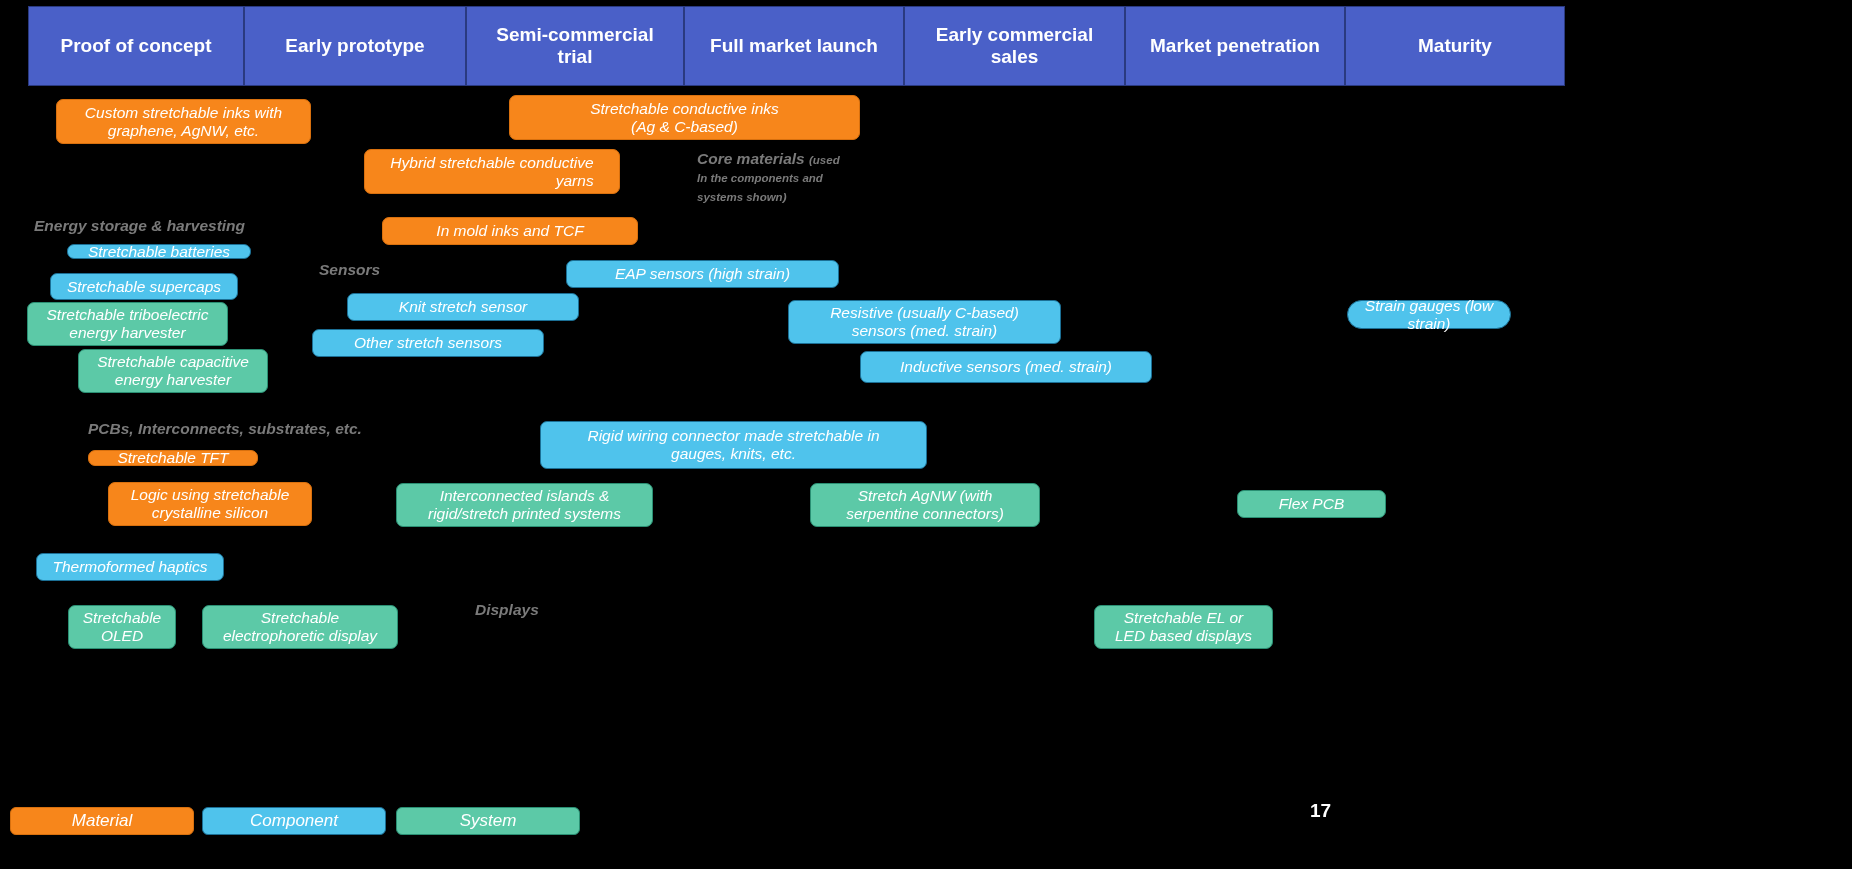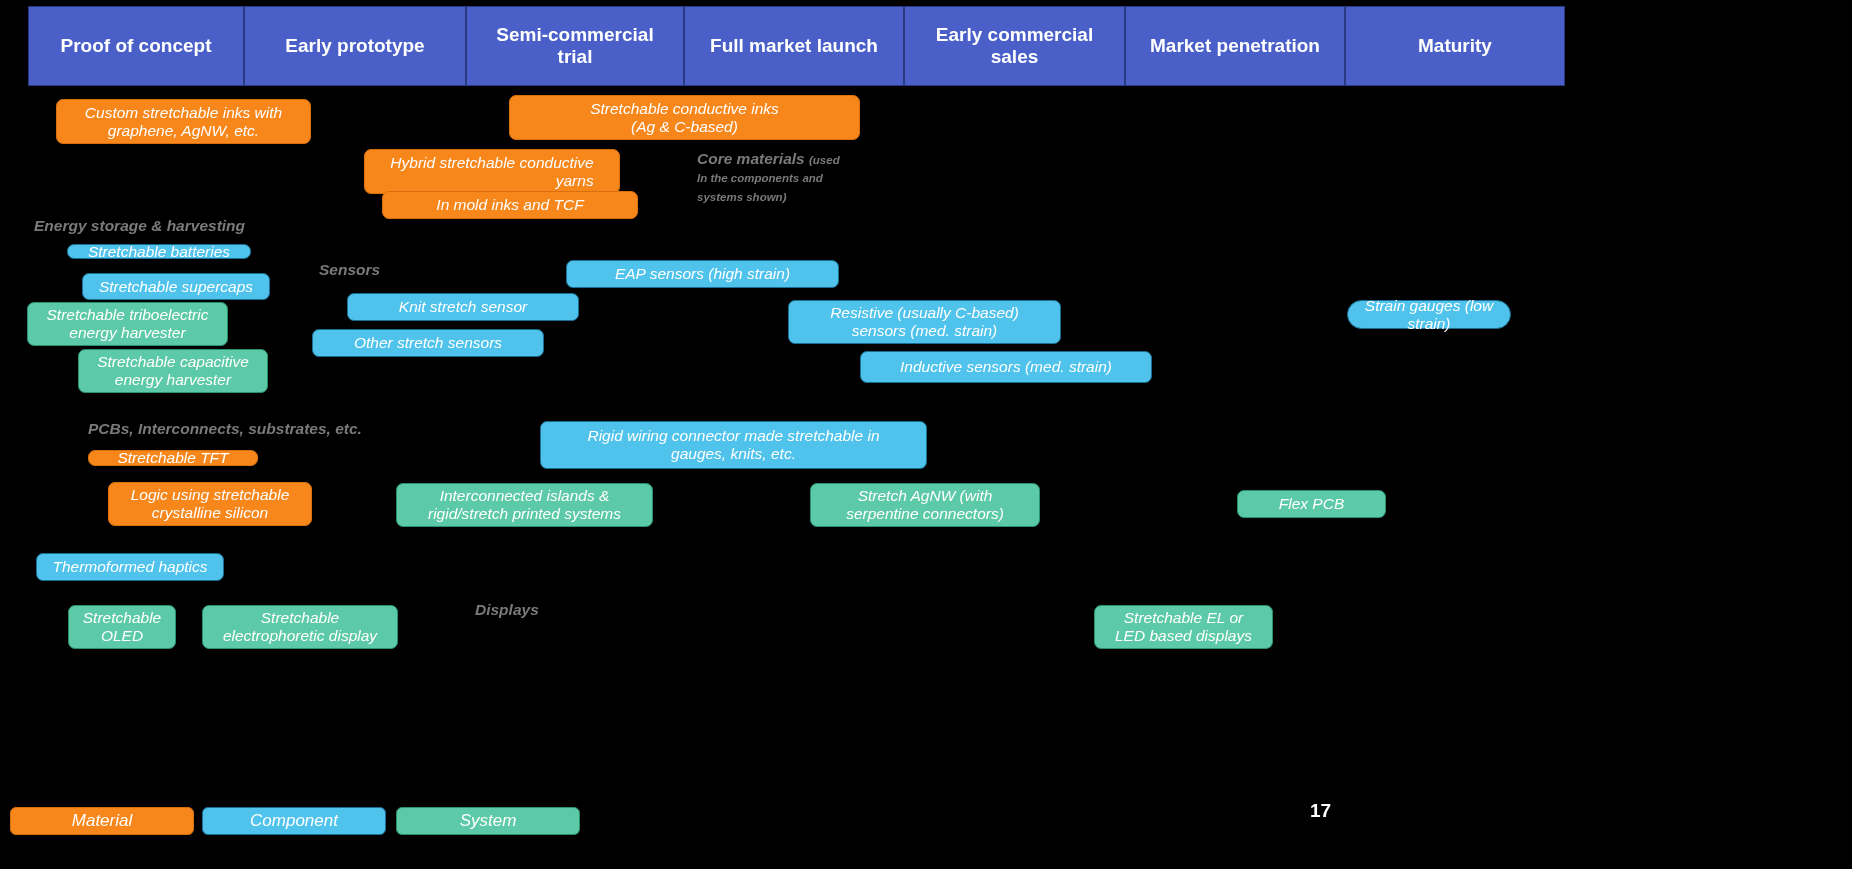--- a/index.html
+++ b/index.html
@@ -116,23 +116,23 @@
       <div class="annot" style="left: 475px; top: 601px;"><span>Displays</span></div>
     </div>
 
   <div id="box-layer">
       <div class="box material" style="left: 56px; top: 99px; width: 255px; height: 45px;">Custom stretchable inks with
 graphene, AgNW, etc.</div>
       <div class="box material" style="left: 509px; top: 95px; width: 351px; height: 45px;">Stretchable conductive inks
 (Ag &amp; C-based)</div>
       <div class="box material" style="left: 364px; top: 149px; width: 256px; height: 45px; text-align: right;">Hybrid stretchable conductive
 yarns</div>
-      <div class="box material" style="left: 382px; top: 191px; width: 256px; height: 28px;">In mold inks and TCF</div>
+      <div class="box material" style="left: 382px; top: 217px; width: 256px; height: 28px;">In mold inks and TCF</div>
       <div class="box component" style="left: 67px; top: 244px; width: 184px; height: 15px;">Stretchable batteries</div>
-      <div class="box component" style="left: 50px; top: 273px; width: 188px; height: 27px; margin-left: 32px;">Stretchable supercaps</div>
+      <div class="box component" style="left: 50px; top: 273px; width: 188px; height: 27px;">Stretchable supercaps</div>
       <div class="box system" style="left: 27px; top: 302px; width: 201px; height: 44px;">Stretchable triboelectric
 energy harvester</div>
       <div class="box system" style="left: 78px; top: 349px; width: 190px; height: 44px;">Stretchable capacitive
 energy harvester</div>
       <div class="box component" style="left: 566px; top: 260px; width: 273px; height: 28px;">EAP sensors (high strain)</div>
       <div class="box component" style="left: 347px; top: 293px; width: 232px; height: 28px;">Knit stretch sensor</div>
       <div class="box component" style="left: 312px; top: 329px; width: 232px; height: 28px;">Other stretch sensors</div>
       <div class="box component" style="left: 788px; top: 300px; width: 273px; height: 44px;">Resistive (usually C-based)
 sensors (med. strain)</div>
       <div class="box component" style="left: 860px; top: 351px; width: 292px; height: 32px;">Inductive sensors (med. strain)</div>

